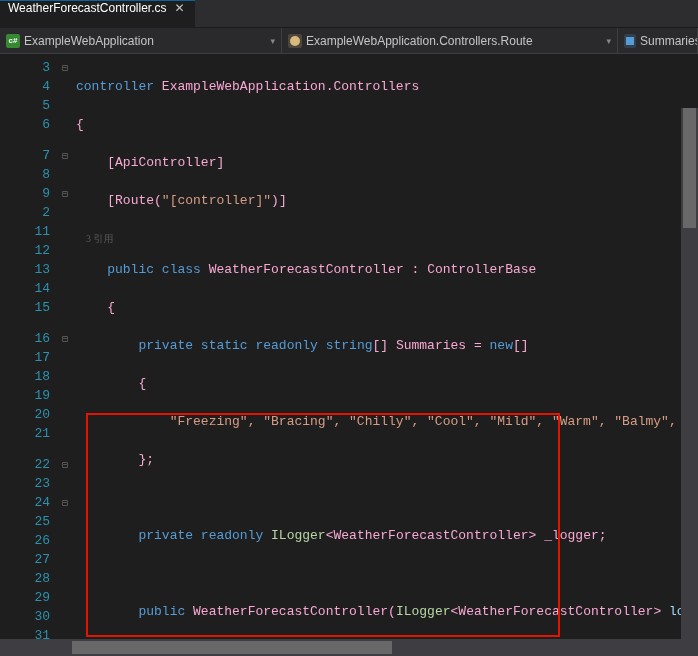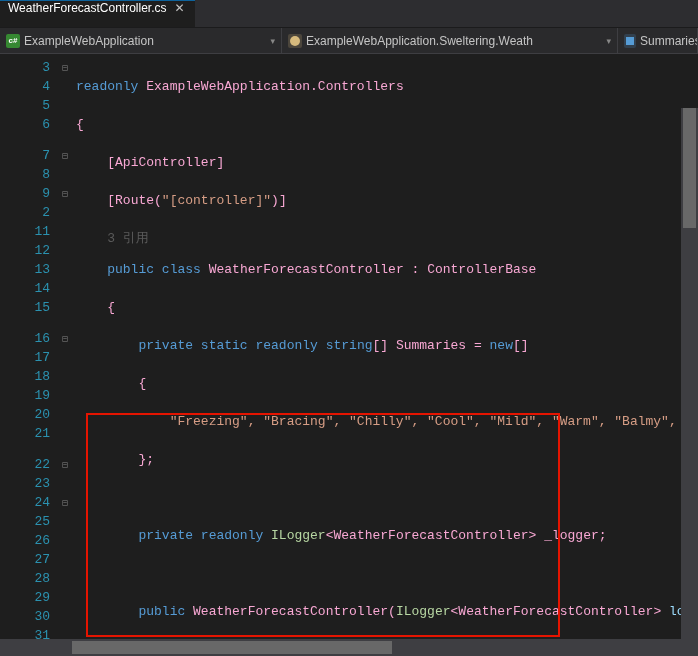--- a/index.html
+++ b/index.html
@@ -18,23 +18,23 @@
     height: 28px;
     background: #2d2d30;
     display: flex;
     align-items: stretch;
     border-bottom: 1px solid #1b1b1c;
   }
   .tab {
     background: #1e1e1e;
     color: #fff;
     border-top: 1px solid #0e639c;
-    padding: 0 8px;
-    display: flex;
-    align-items: flex-start;
+    padding: 14px 8px;
+    display: flex;
+    align-items: flex-end;
     gap: 6px;
     font-family: "Segoe UI", sans-serif;
     font-size: 12px;
     cursor: pointer;
   }
   .tab .close {
     color: #c5c5c5;
     padding: 0 2px;
   }
   .nav-bar {
@@ -105,21 +105,21 @@
   }
   .code {
     flex: 1;
     padding: 4px 0 0 4px;
     position: relative;
     line-height: 19px;
     white-space: pre;
     overflow: hidden;
   }
   .line { height: 19px; }
-  .sub-line { height:12px; font-size:13px; color:#5a5a5a;}
+  .sub-line { height:12px; font-size:10px; color:#5a5a5a;font-family:Liberation Serif, serif;}
   .highlight-box {
     position: absolute;
     border: 2px solid #e51400;
     pointer-events: none;
   }
   .scrollbar-v {
     position: absolute;
     right: 0;
     top: 54px;
     bottom: 0;
@@ -159,21 +159,21 @@
     <span class="nav-icon icon-cs">c#</span>
     <span>ExampleWebApplication</span>
     <span class="chev">▾</span>
   </div>
   <div class="nav-item">
     <span class="nav-icon icon-class">
       <svg width="12" height="12" viewBox="0 0 12 12">
           <circle cx="6" cy="6" r="5" fill="#d7ba7d"></circle>
         </svg>
     </span>
-    <span>ExampleWebApplication.Sweltering.Weath</span>
+    <span>ExampleWebApplication.Controllers.Route</span>
     <span class="chev">▾</span>
   </div>
   <div class="nav-item">
     <span class="nav-icon icon-field">
       <svg width="12" height="12" viewBox="0 0 12 12">
           <rect x="2" y="2" width="8" height="8" fill="#569cd6"></rect>
         </svg>
     </span>
     <span>Summaries</span>
   </div>
@@ -236,21 +236,21 @@
       <div class="fold"></div>
       <div class="fold"></div>
       <div class="fold"></div>
       <div class="fold"></div>
     <div style="height:12px"></div>
     <div class="fold">⊟</div>
     <div class="fold"></div>
     <div class="fold">⊟</div>
   </div>
   <div class="code">
-<div class="line"><span class="k">readonly</span> <span class="p">ExampleWebApplication.Controllers</span></div>
+<div class="line"><span class="k">controller</span> <span class="p">ExampleWebApplication.Controllers</span></div>
 <div class="line"><span class="p">{</span></div>
 <div class="line">    <span class="p">[</span><span class="t">ApiController</span><span class="p">]</span></div>
 <div class="line">    <span class="p">[</span><span class="t">Route</span><span class="p">(</span><span class="s">"[controller]"</span><span class="p">)]</span></div>
 <div class="sub-line">    <span>3 引用</span></div>
 <div class="line">    <span class="k">public</span> <span class="k">class</span> <span class="t">WeatherForecastController</span> <span class="p">:</span> <span class="t">ControllerBase</span></div>
 <div class="line">    <span class="p">{</span></div>
 <div class="line">        <span class="k">private static readonly</span> <span class="k">string</span><span class="p">[]</span> <span class="p">Summaries</span> <span class="p">=</span> <span class="k">new</span><span class="p">[]</span></div>
 <div class="line">        <span class="p">{</span></div>
 <div class="line">            <span class="s">"Freezing", "Bracing", "Chilly", "Cool", "Mild", "Warm", "Balmy", "Hot", "Sweltering", "Scorching"</span></div>
 <div class="line">        <span class="p">};</span></div>

